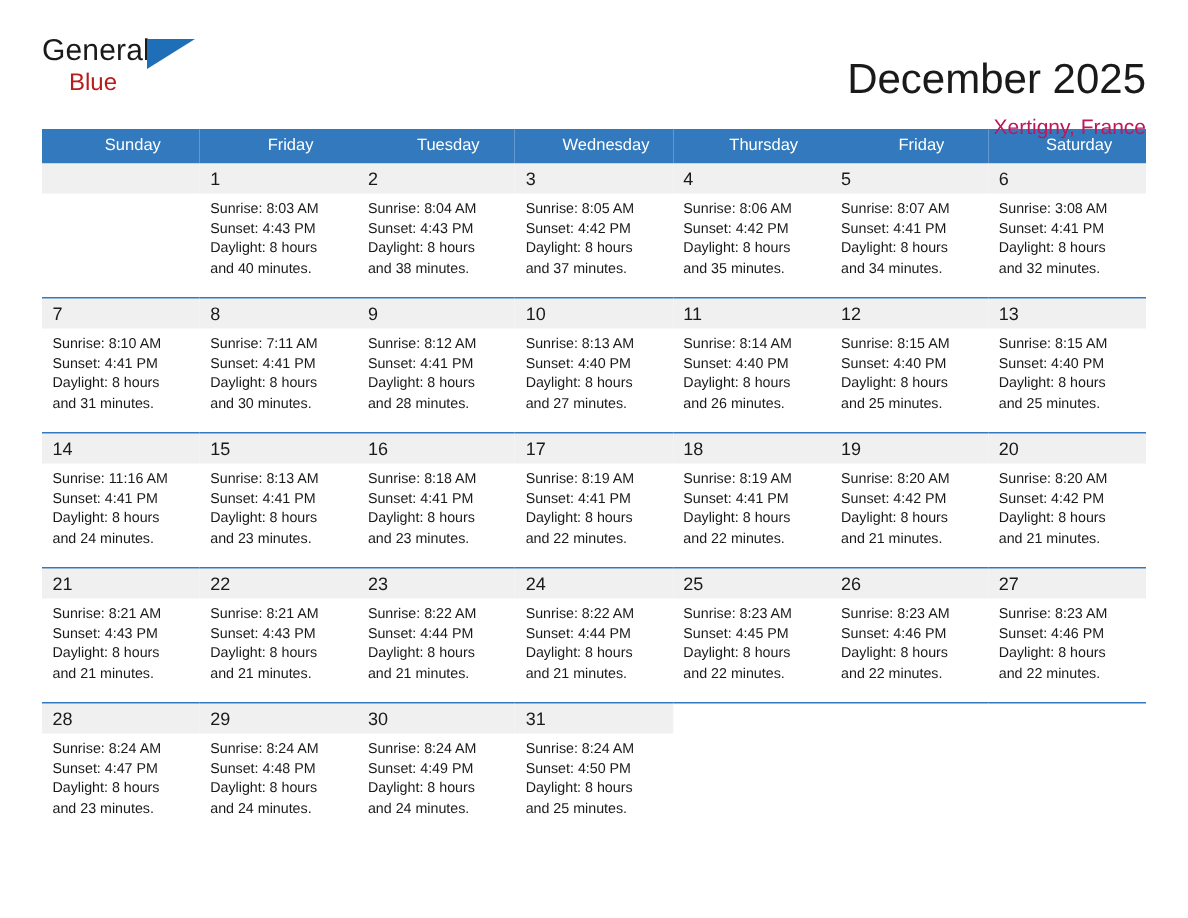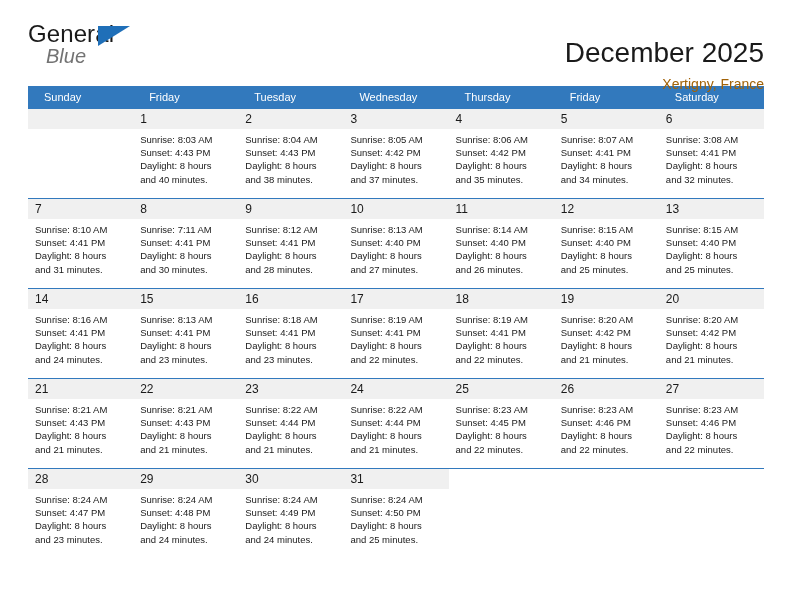--- a/index.html
+++ b/index.html
@@ -30,34 +30,33 @@
     align-items: flex-start;
     justify-content: space-between;
   }
   .brand {
     position: relative;
     margin-top: 24px;
     width: 120px;
     height: 46px;
   }
   .brand-general {
-    font-size: 24px;
+    font-size: 20px;
     letter-spacing: 0.1px;
     color: #1a1a1a;
     line-height: 20px;
     display: block;
   }
   .brand-blue {
-    font-size: 20px;
-    color: #737373;
+    font-size: 16px;
+    color: #b91c1c;
     line-height: 20px;
     display: block;
     margin-top: 2px;
     margin-left: 18px;
-    font-style: italic;
   }
   .brand-triangle {
     position: absolute;
     left: 70px;
     top: 2px;
     width: 0;
     height: 0;
     border-left: 32px solid #1f6fb8;
     border-bottom: 20px solid transparent;
   }
@@ -68,39 +67,39 @@
   }
   .cal-title {
     font-size: 28px;
     font-weight: normal;
     color: #1a1a1a;
     line-height: 32px;
     white-space: nowrap;
   }
   .cal-subtitle {
     font-size: 14px;
-    color: #a16207;
+    color: #be185d;
     line-height: 18px;
     margin-top: 6px;
     white-space: nowrap;
   }
 
   
   .calendar {
     width: 736px;
     border-collapse: collapse;
     table-layout: fixed;
     margin-top: 12px;
   }
   .calendar th {
     background: #3279bd;
     color: #ffffff;
     font-size: 11px;
     font-weight: normal;
-    text-align: left;
+    text-align: center;
     padding: 5px 0 5px 16px;
     line-height: 13px;
     border: none;
   }
   .calendar td {
     width: 105.14px;
     vertical-align: top;
     padding: 0;
     border: none;
     border-top: 1px solid #3279bd;
@@ -294,21 +293,21 @@
               <div>Sunset: 4:40 PM</div>
               <div>Daylight: 8 hours</div>
               <div>and 25 minutes.</div>
             </div>
           </td>
         </tr>
         <tr class="week-row">
           <td>
             <div class="daynum">14</div>
             <div class="cellbody">
-              <div>Sunrise: 8:16 AM</div>
+              <div>Sunrise: 11:16 AM</div>
               <div>Sunset: 4:41 PM</div>
               <div>Daylight: 8 hours</div>
               <div>and 24 minutes.</div>
             </div>
           </td>
           <td>
             <div class="daynum">15</div>
             <div class="cellbody">
               <div>Sunrise: 8:13 AM</div>
               <div>Sunset: 4:41 PM</div>

